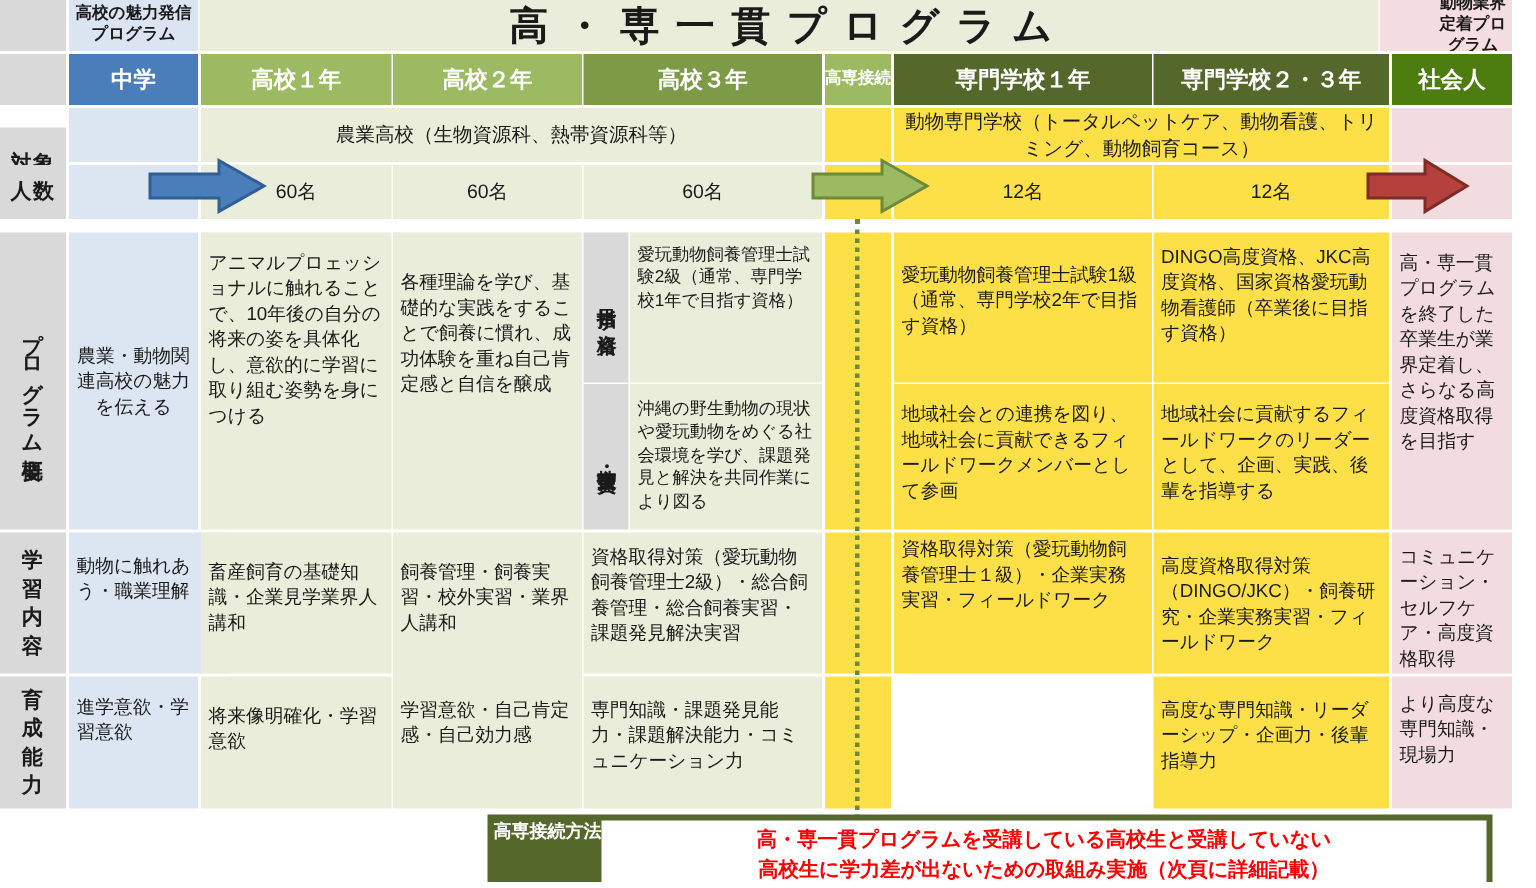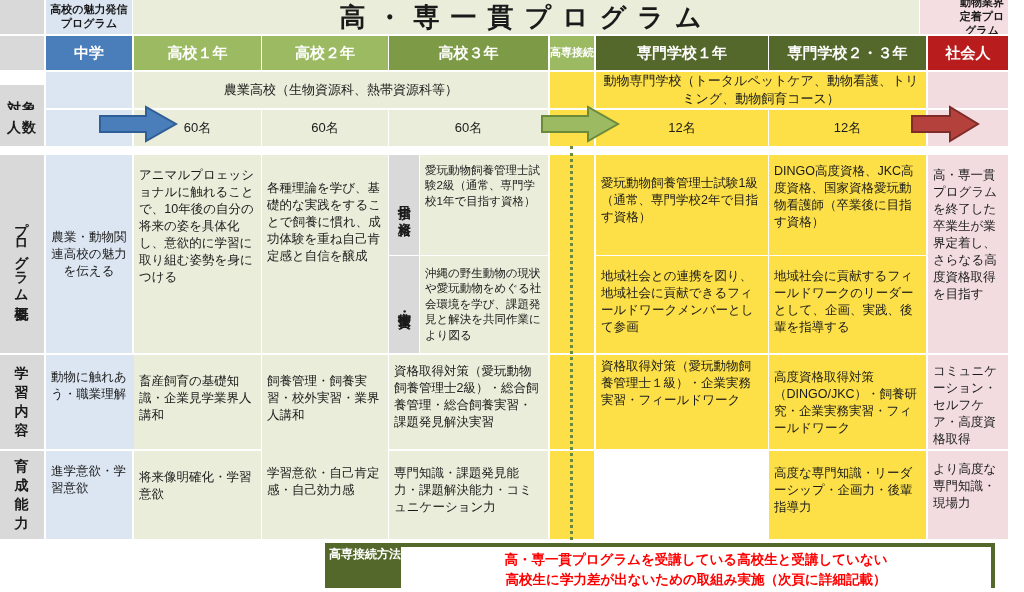--- a/index.html
+++ b/index.html
@@ -20,21 +20,21 @@
   .c-blue-hd{background:#4a7ebb;color:#fff;}
   .c-blue-lt{background:#dce6f2;}
   .c-corner-blue{background:#dbe5f1;}
   .c-corner-pink{background:#f5dee2;}
   .c-title{background:#e9edd9;}
   .c-green-lt{background:#9cba62;color:#fff;}
   .c-green-md{background:#7d9b46;color:#fff;}
   .c-green-dk{background:#55682c;color:#fff;}
   .c-green-hs{background:#e9edd9;}
   .c-green-sp{background:#fde047;}
-  .c-red-hd{background:#b91c1c;color:#fff;}
+  .c-red-hd{background:#4d7c0f;color:#fff;}
   .c-red-lt{background:#f2dcdf;}
   .c-sub{background:#d9d9d9;}
 
   .hdr{font-weight:bold;}
   .rowlabel{font-weight:bold;font-size:14px;letter-spacing:1px;}
   .sublabel{font-weight:bold;font-size:13px;letter-spacing:1px;}
   .t11{font-size:11.5px;line-height:1.34;}
   .t12{font-size:12.5px;line-height:1.36;}
   .t13{font-size:13px;line-height:1.38;}
 

